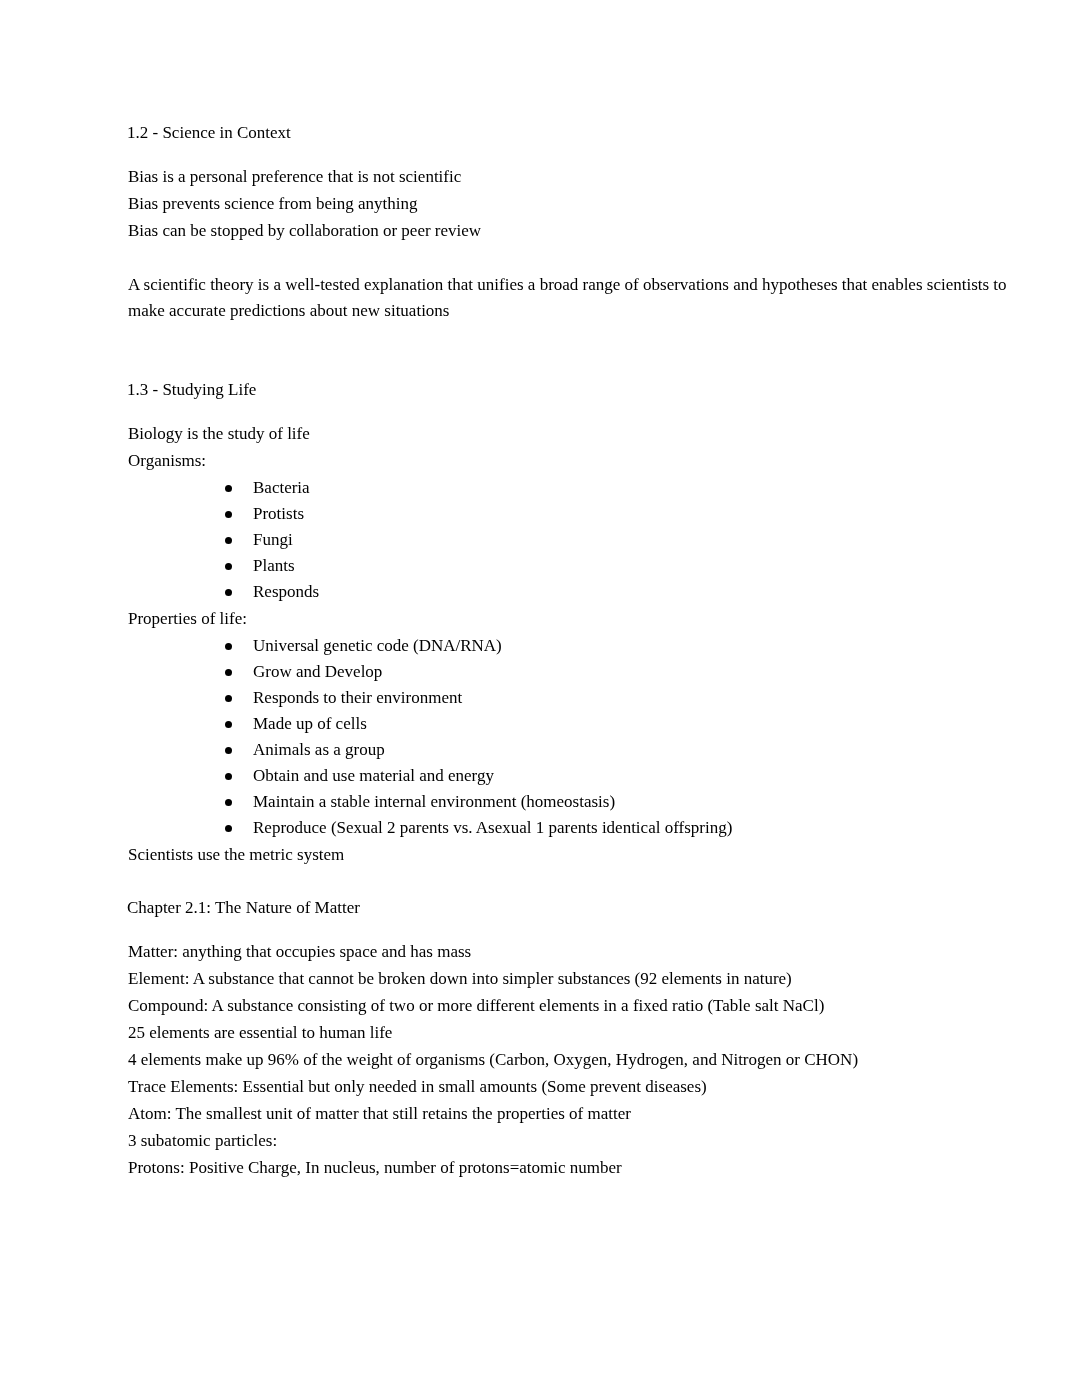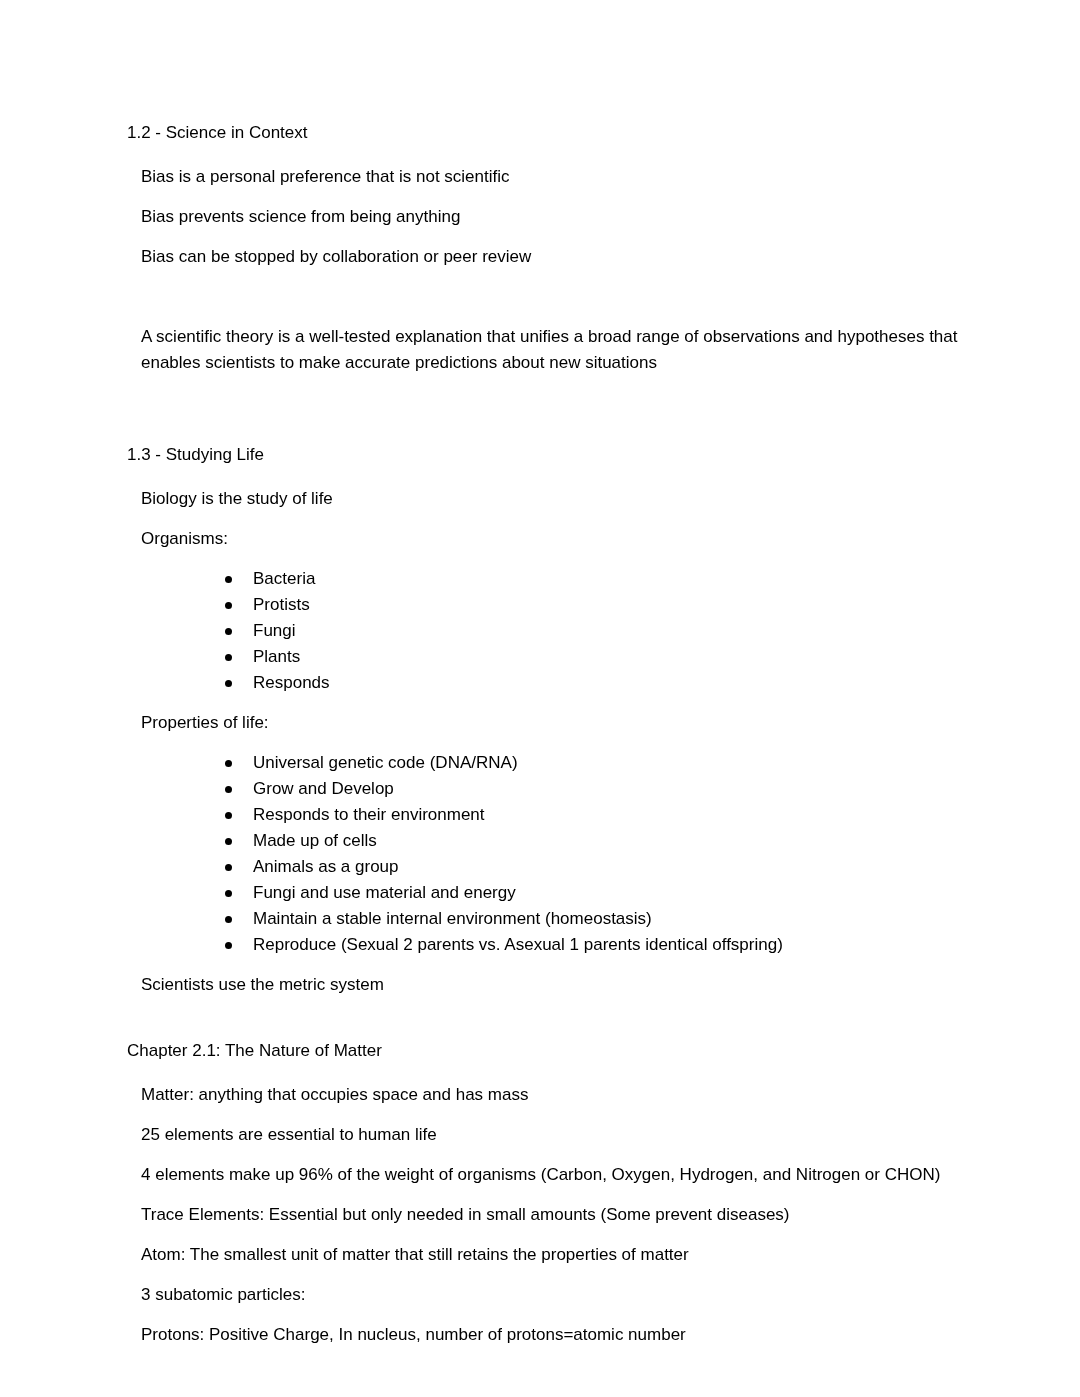--- a/index.html
+++ b/index.html
@@ -8,33 +8,33 @@
     background: #ffffff;
   }
   .page {
     position: relative;
     width: 1080px;
     height: 1397px;
     box-sizing: border-box;
     padding: 120px 64px 0 127px;
     background: #ffffff;
     color: #000000;
-    font-family: Liberation Sans, sans-serif;
+    font-family: Liberation Serif, serif;
     font-size: 17px;
     line-height: 26px;
     overflow: hidden;
   }
   .heading {
     margin: 0 0 18px 0;
     font-size: 17px;
     font-weight: 400;
     line-height: 26px;
   }
   .line {
-    margin: 14px;
+    margin: 1px;
   }
   .gap-1 { height: 26px; }
   .gap-2 { height: 52px; }
   .bullet-item {
     position: relative;
     padding-left: 126px;
   }
   .bullet {
     position: absolute;
     left: 98px;
@@ -100,36 +100,38 @@
   <div class="bullet-item">
     <span class="bullet"></span>
     <span>Made up of cells</span>
   </div>
   <div class="bullet-item">
     <span class="bullet"></span>
     <span>Animals as a group</span>
   </div>
   <div class="bullet-item">
     <span class="bullet"></span>
-    <span>Fungi and use material and energy</span>
+    <span>Obtain and use material and energy</span>
   </div>
   <div class="bullet-item">
     <span class="bullet"></span>
     <span>Maintain a stable internal environment (homeostasis)</span>
   </div>
   <div class="bullet-item">
     <span class="bullet"></span>
     <span>Reproduce (Sexual 2 parents vs. Asexual 1 parents identical offspring)</span>
   </div>
 
   <div class="line">Scientists use the metric system</div>
   <div class="gap-1"></div>
 
   <h2 class="heading">Chapter 2.1: The Nature of Matter</h2>
   <div class="line">Matter: anything that occupies space and has mass</div>
+  <div class="line">Element: A substance that cannot be broken down into simpler substances (92 elements in nature)</div>
+  <div class="line">Compound: A substance consisting of two or more different elements in a fixed ratio (Table salt NaCl)</div>
   <div class="line">25 elements are essential to human life</div>
   <div class="line">4 elements make up 96% of the weight of organisms (Carbon, Oxygen, Hydrogen, and Nitrogen or CHON)</div>
   <div class="line">Trace Elements: Essential but only needed in small amounts (Some prevent diseases)</div>
   <div class="line">Atom: The smallest unit of matter that still retains the properties of matter</div>
   <div class="line">3 subatomic particles:</div>
   <div class="line">Protons: Positive Charge, In nucleus, number of protons=atomic number</div>
 
 </div>
 
 </body></html>

